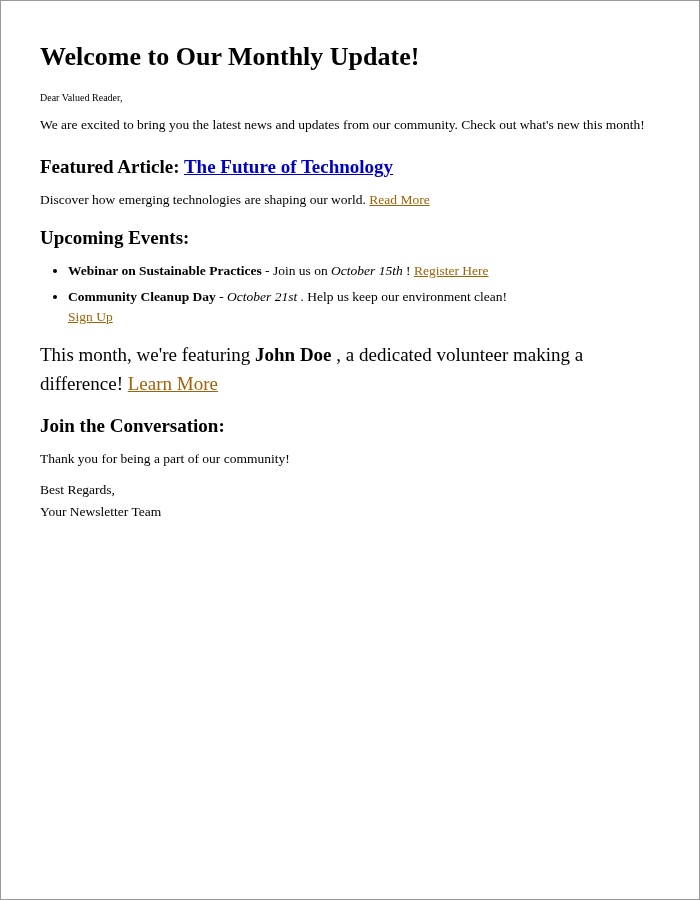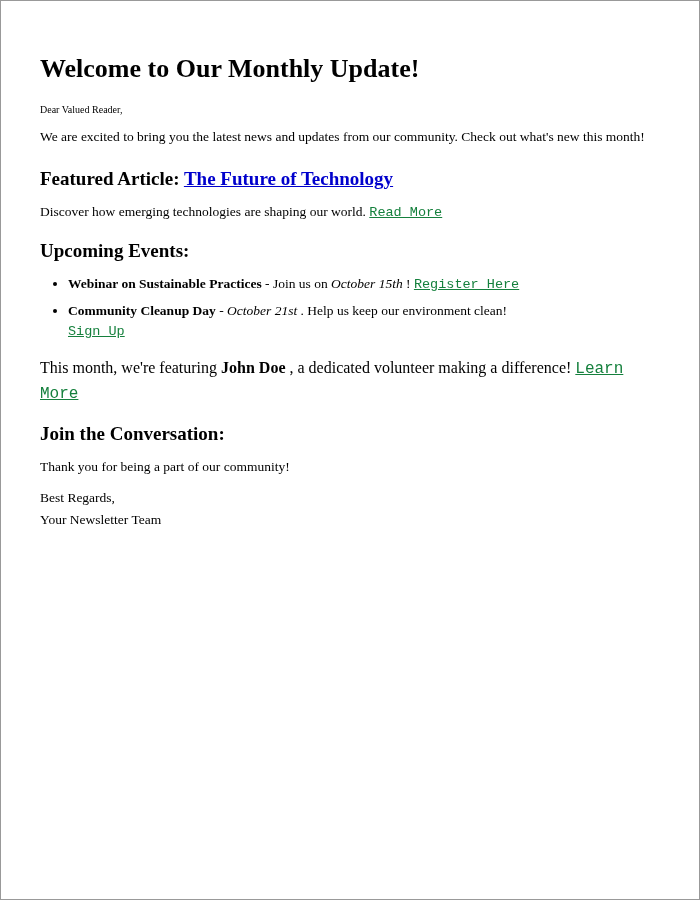--- a/index.html
+++ b/index.html
@@ -18,21 +18,21 @@
     }
 
     .page-frame {
       width: 700px;
       height: 900px;
       background: #ffffff;
       border: 1px solid #999;
       display: flex;
       justify-content: center;
       align-items: flex-start;
-      padding: 16px;
+      padding: 4px;
     }
 
     .newsletter-container {
       width: 640px;
       padding: 32px 10px 32px 10px;
       font-size: 13.5px;
       color: #000;
       line-height: 1.5;
     }
 
@@ -79,28 +79,27 @@
 
     .events-list li {
       margin-bottom: 6px;
     }
 
     .event-italic {
       font-style: italic;
     }
 
     .inline-link {
-      color: #15803d;
+      color: #a16207;
       text-decoration: underline;
-      font-family: Liberation Mono, monospace;
     }
 
     .spotlight-text {
       margin-bottom: 14px;
-      font-size: 16px;
+      font-size: 19px;
     }
 
     .conversation-text {
       margin-bottom: 10px;
       font-size: 13.5px;
     }
 
     .thank-you-text {
       margin-bottom: 10px;
       font-size: 13.5px;

